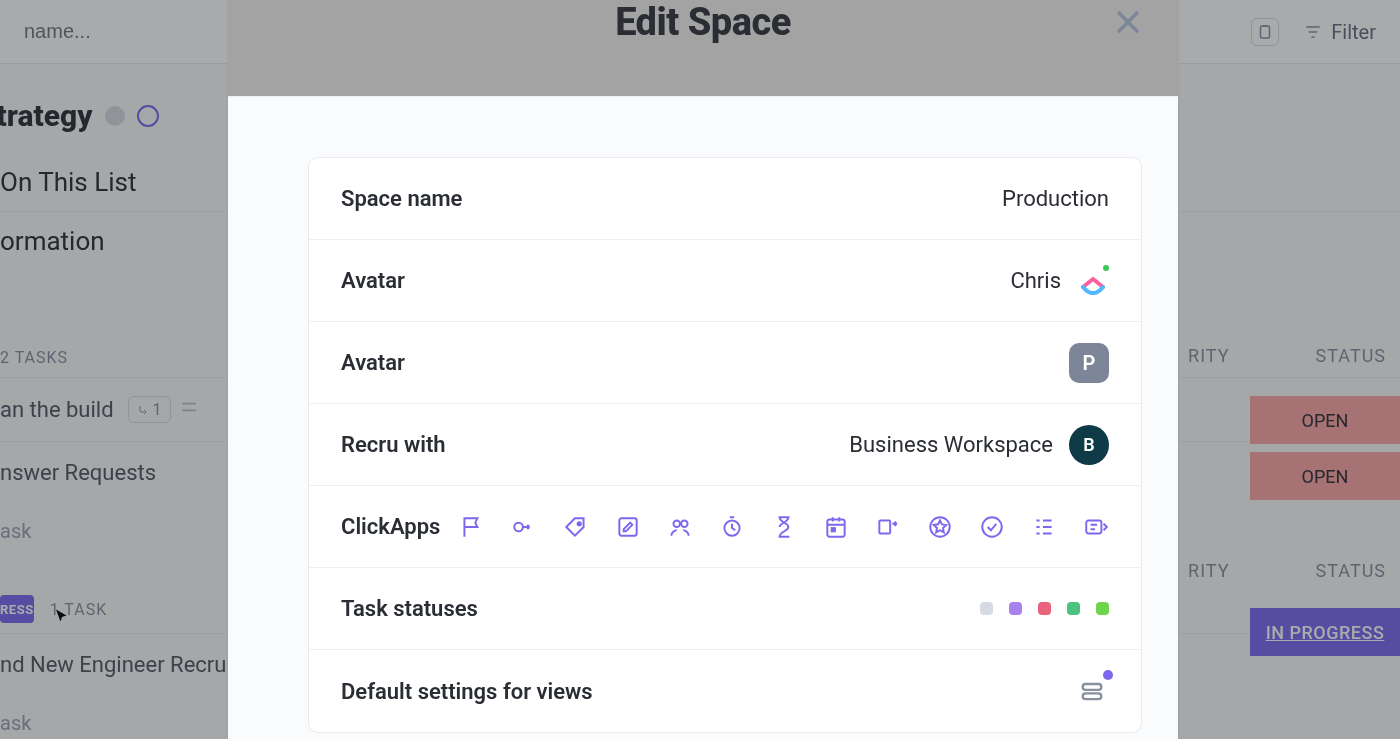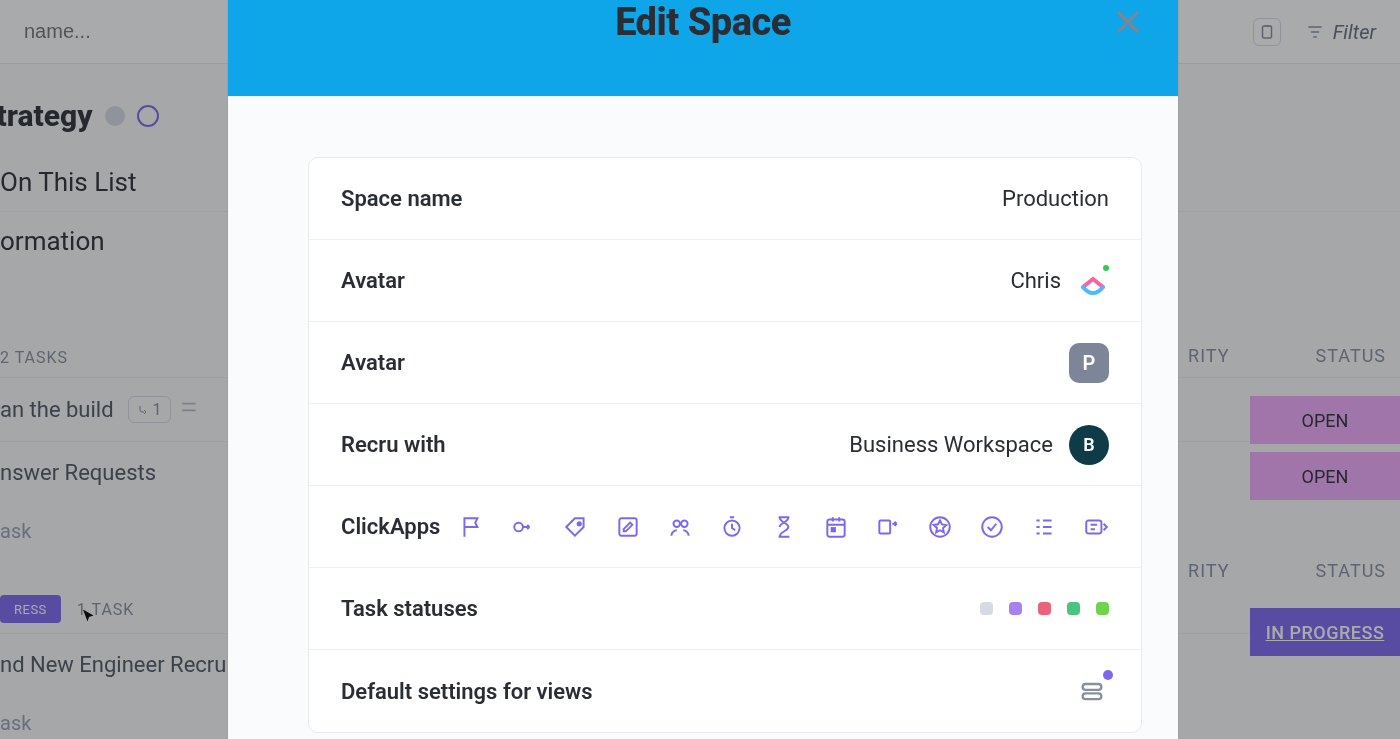--- a/index.html
+++ b/index.html
@@ -30,56 +30,56 @@
     color: #656f7d;
   }
   .search-input {
     border: none;
     outline: none;
     font-size: 20px;
     color: #656f7d;
     flex: 1;
     background: transparent;
   }
-  .topbar-right { display:flex; align-items:center; gap:24px; margin-left:auto;font-style:italic; }
+  .topbar-right { display:flex; align-items:center; gap:24px; margin-left:auto; }
   .icon-btn { width:28px; height:28px; display:flex; align-items:center; justify-content:center; color:#656f7d; border:1px solid #d6dae3; border-radius:6px; }
   .filter-btn { display:flex; align-items:center; gap:8px; color:#656f7d; font-size:20px; }
 
   .list-area { padding: 28px 0 0 0; }
   .list-heading {
     display:flex; align-items:center; gap:12px;
     padding: 6px 10px 20px 0;
     font-size: 30px; font-weight: 800; color:#2a2e34;
   }
   .heading-icon { width:20px;height:20px;border-radius:50%;background:#d6dae3; }
   .heading-robot { width:22px;height:22px;border-radius:50%;border:2px solid #7b68ee;display:inline-block; }
   .sub-row { font-size:22px; color:#2a2e34; padding:14px 0; border-bottom:1px solid #eef0f3; }
 
   .group-label { display:flex; align-items:center; gap:16px; padding:22px 0 10px 0; color:#2a2e34; font-size:18px; }
   .count-chip { color:#87909e; font-size:16px; letter-spacing:1px; }
   .task-row { display:flex; align-items:center; padding:18px 0; font-size:22px; color:#4f5762; border-top:1px solid #eef0f3; }
   .task-row .subchip { margin-left:14px; font-size:16px; border:1px solid #d6dae3; border-radius:6px; padding:3px 8px; color:#87909e; display:inline-flex; align-items:center; gap:4px; }
-  .status-cell { margin-left:auto; width:150px; text-align:center; display:flex; align-items:center; justify-content:center; height:48px; font-size:18px; color:#2a2e34; background:#f0abfc; }
+  .status-cell { margin-left:auto; width:150px; text-align:center; display:flex; align-items:center; justify-content:center; height:48px; font-size:18px; color:#2a2e34; background:#fca5a5; }
   .status-cell.progress { background:#7b68ee; color:#fff; letter-spacing:0.5px; font-weight:500;text-decoration:underline; }
-  .progress-badge { display:inline-flex; align-items:center; height:28px; padding:0 14px; background:#7b68ee; color:#fff; font-size:13px; border-radius:4px; letter-spacing:0.5px; }
+  .progress-badge { display:inline-flex; align-items:center; height:28px; padding:0 0; background:#7b68ee; color:#fff; font-size:13px; border-radius:4px; letter-spacing:0.5px;font-weight:bold; }
   .new-task-link { color:#9aa2b1; font-size:20px; padding:16px 0; }
   .cursor-ptr { position:absolute; width:18px; height:18px; }
 
   
   .overlay {
     position:absolute; inset:0; background:rgba(30,32,36,0.38);
   }
 
   
   .modal {
     position:absolute;
     left: 228px; right: 222px; 
     top: 0;
     bottom: 0;
-    background:#0ea5e9;
+    background:#a3a3a3;
     box-shadow: 0 0 0 1px rgba(0,0,0,0.04);
     display:flex;
     flex-direction:column;
   }
   .modal-header {
     position:relative;
     height: 97px;
     display:flex; align-items:flex-start; justify-content:center;
     border-bottom:1px solid #edeff2;
     padding-top: 0;

